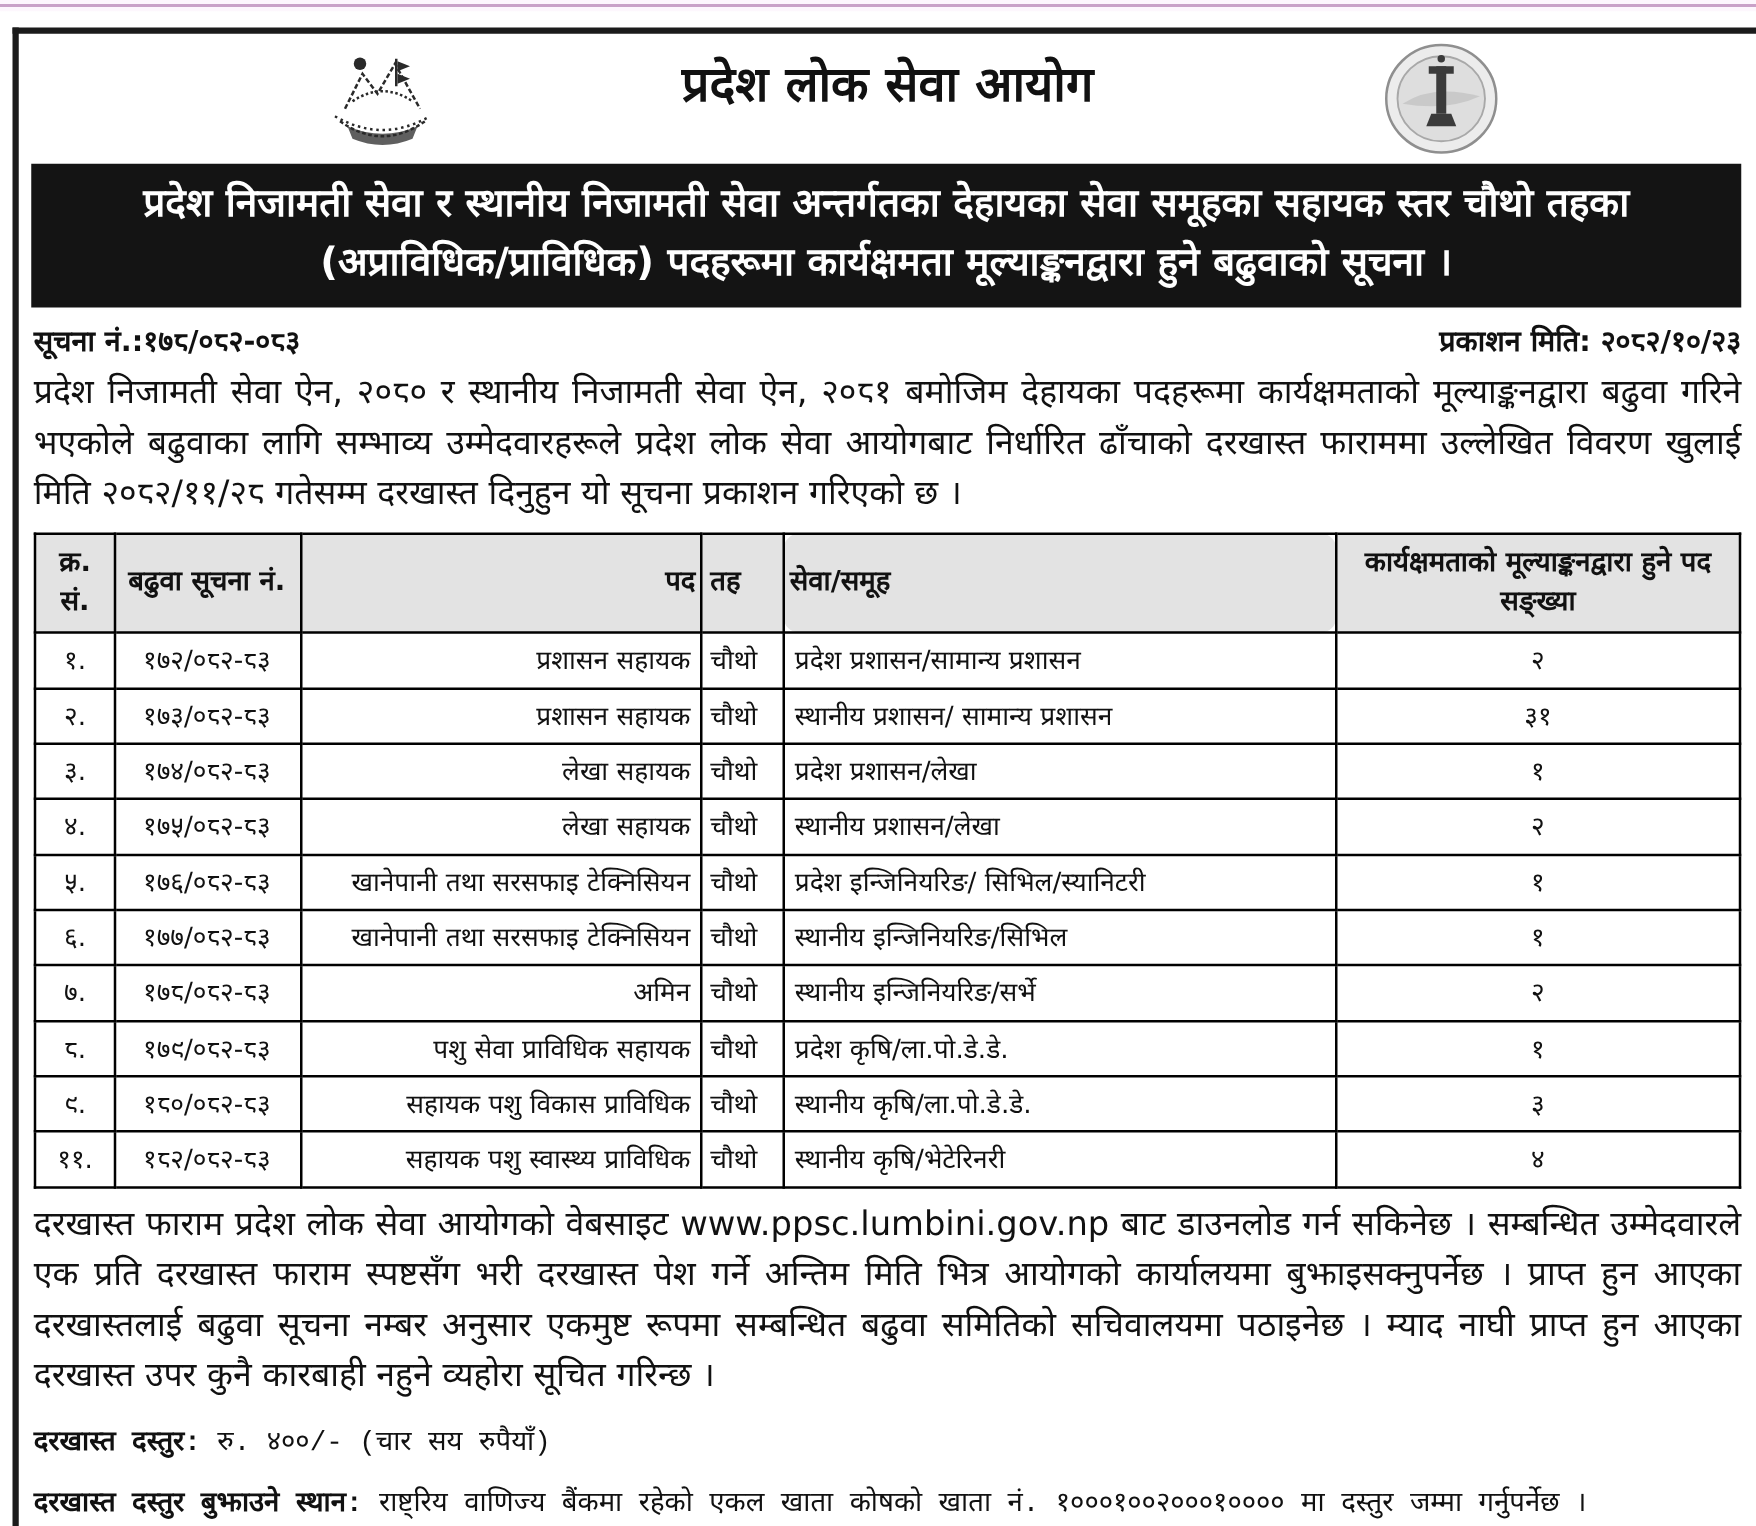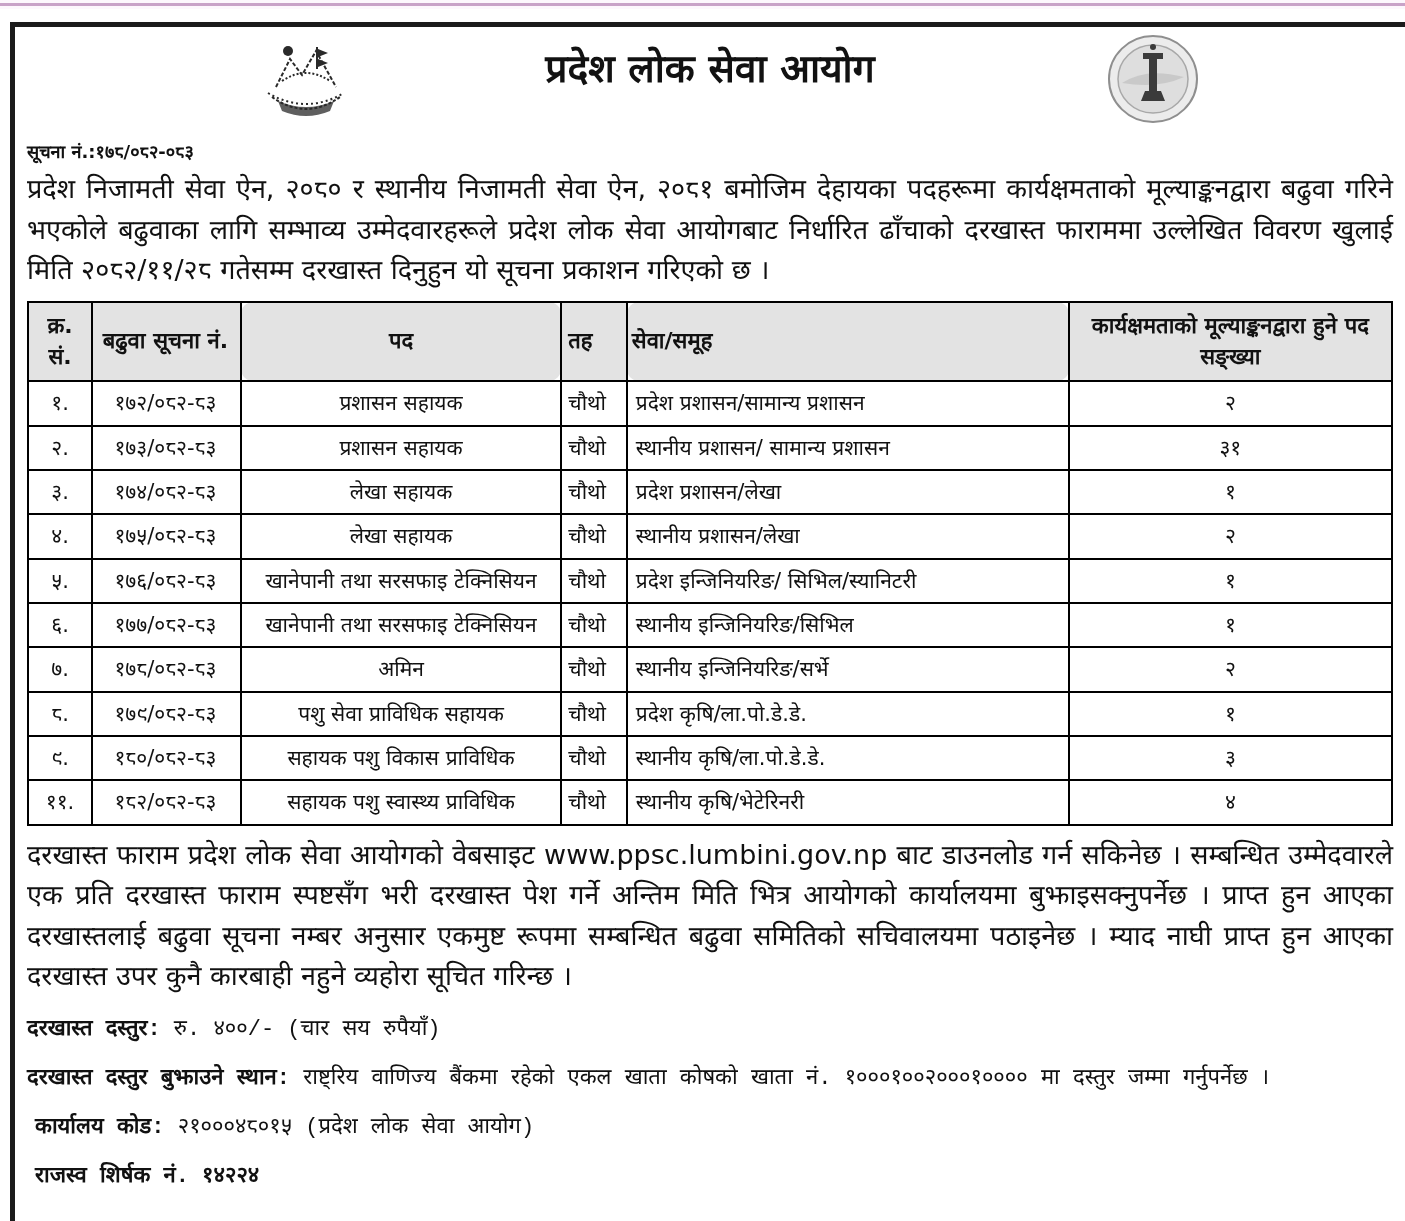--- a/index.html
+++ b/index.html
@@ -12,30 +12,30 @@
   .emblem { position:absolute; left:243px; top:8px; }
   .seal   { position:absolute; right:205px; top:6px; }
   .titles { text-align:center; padding-top:20px; }
   .org-name { font-size:39px; font-weight:bold; line-height:1.15; }
   .org-loc  { font-size:22px; font-weight:bold; margin-top:3px; }
   .banner { margin:2px 12px 0 10px; background:var(--banner-bg,#141414); color:#fff;
             text-align:center; padding:9px 10px 13px; }
   .banner .l1 { font-size:31px; font-weight:bold; line-height:1.5; }
   .banner .l2 { font-size:31px; font-weight:bold; line-height:1.5; }
   .content { padding:8px 12px 0 12px; }
-  .notice-row { display:flex; justify-content:space-between; font-weight:bold; font-size:18px; margin:2px 0 6px; }
+  .notice-row { display:flex; justify-content:space-between; font-weight:bold; font-size:23px; margin:2px 0 6px; }
   .para { font-size:27px; line-height:1.5; text-align:justify; }
   table { width:100%; border-collapse:collapse; margin-top:10px; border:2px solid #000; }
   th,td { border:2px solid #000; }
   th { background:var(--table-header-bg,#e3e3e3); font-weight:bold; font-size:22px;
        text-align:center; padding:7px 4px; line-height:1.45; }
   td { font-size:21px; padding:7px 8px; line-height:1.35; }
   .col-sn    { width:4.7%;  text-align:center; }
   .col-notice_no { width:10.9%; text-align:center; padding-left:2px; padding-right:4px; }
-  .col-post  { width:23.5%; text-align:center;border-radius:12px; }
+  .col-post  { width:23.5%; text-align:right; }
   .col-level { width:4.8%;  text-align:left; padding-left:6px; padding-right:2px; }
   .col-service_group { width:32.4%; text-align:left;border-radius:12px; }
   .col-count { width:23.7%; text-align:center; }
   .outro { margin-top:9px; }
   .line { font-size:22px; line-height:1.46; margin-top:17px;font-family:Liberation Mono, monospace; }
   .line.indent { padding-left:8px; }
   .b { font-weight:bold; }
 </style>
 </head>
 <body>
@@ -69,25 +69,30 @@
         <ellipse cx="47" cy="46" rx="35" ry="34" fill="#dedede" stroke="#a8a8a8" stroke-width="1.5"></ellipse>
         <path d="M16 50 Q40 34 78 44 Q52 56 16 50 z" fill="#c9c9c9"></path>
         <rect x="43" y="20" width="8" height="38" fill="#3b3b3b"></rect>
         <path d="M37 20 h20 v6 h-20 z" fill="#3b3b3b"></path>
         <path d="M39 58 h16 l4 10 h-24 z" fill="#3b3b3b"></path>
         <circle cx="47" cy="14" r="3" fill="#3b3b3b"></circle>
       </svg>
     </span>
   </div>
 
+  <div class="banner">
+    <div class="l1">प्रदेश निजामती सेवा र स्थानीय निजामती सेवा अन्तर्गतका देहायका सेवा समूहका सहायक स्तर चौथो तहका</div>
+    <div class="l2">(अप्राविधिक/प्राविधिक) पदहरूमा कार्यक्षमता मूल्याङ्कनद्वारा हुने बढुवाको सूचना ।</div>
+  </div>
 
   <div class="content">
 
     <div class="notice-row">
       <span>सूचना नं.:१७८/०८२-०८३</span>
+      <span>प्रकाशन मिति: २०८२/१०/२३</span>
     </div>
 
     <div class="para">प्रदेश निजामती सेवा ऐन, २०८० र स्थानीय निजामती सेवा ऐन, २०८१ बमोजिम देहायका पदहरूमा कार्यक्षमताको मूल्याङ्कनद्वारा बढुवा गरिने भएकोले बढुवाका लागि सम्भाव्य उम्मेदवारहरूले प्रदेश लोक सेवा आयोगबाट निर्धारित ढाँचाको दरखास्त फाराममा उल्लेखित विवरण खुलाई मिति २०८२/११/२८ गतेसम्म दरखास्त दिनुहुन यो सूचना प्रकाशन गरिएको छ ।</div>
 
     <table>
       <thead>
         <tr>
           <th class="col-sn">क्र. सं.</th>
           <th class="col-notice_no">बढुवा सूचना नं.</th>
           <th class="col-post">पद</th>

